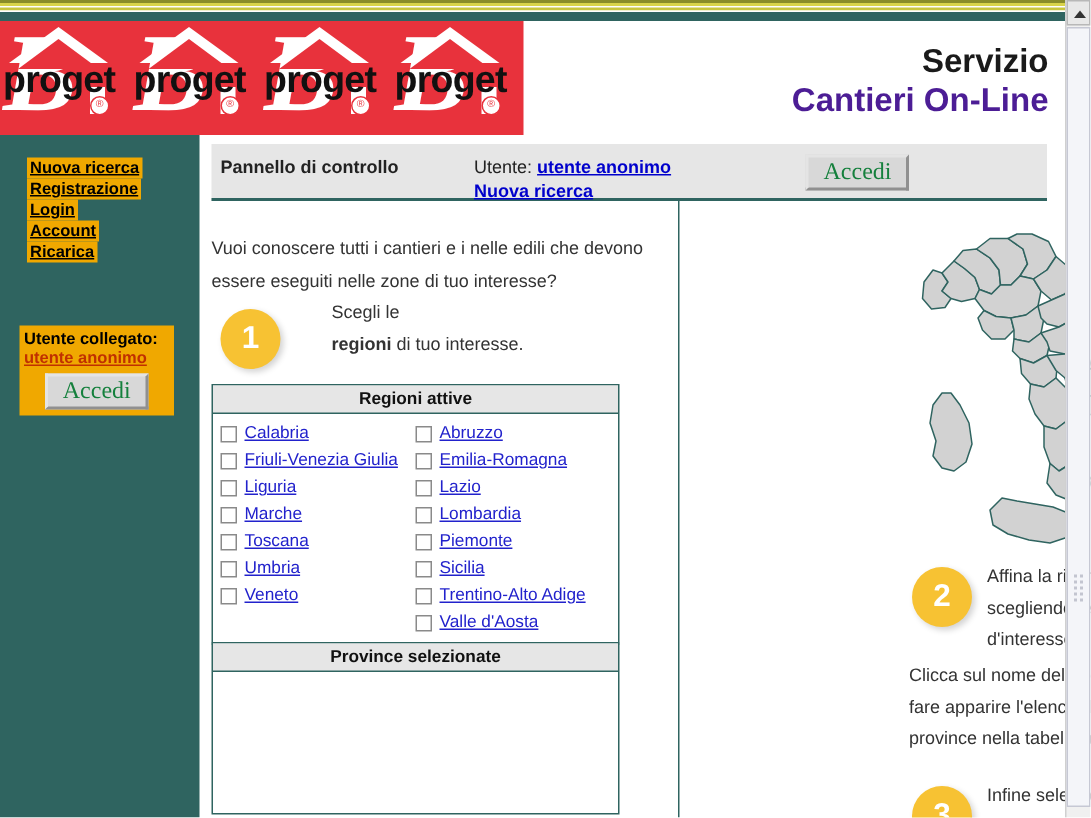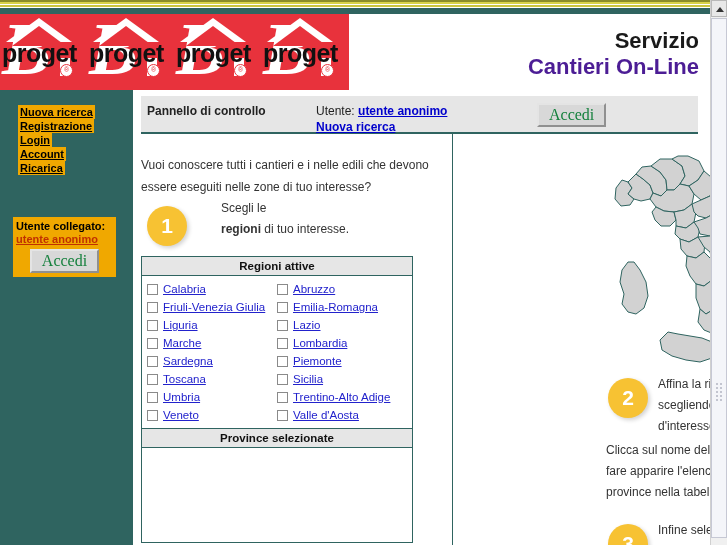--- a/index.html
+++ b/index.html
@@ -255,24 +255,20 @@
                 <span class="cb"></span>
                 <span class="rlink">Friuli-Venezia Giulia</span>
               </div>
             <div class="regitem">
                 <span class="cb"></span>
                 <span class="rlink">Liguria</span>
               </div>
             <div class="regitem">
                 <span class="cb"></span>
                 <span class="rlink">Marche</span>
-              </div>
-            <div class="regitem">
-                <span class="cb"></span>
-                <span class="rlink">Sardegna</span>
               </div>
             <div class="regitem">
                 <span class="cb"></span>
                 <span class="rlink">Toscana</span>
               </div>
             <div class="regitem">
                 <span class="cb"></span>
                 <span class="rlink">Umbria</span>
               </div>
             <div class="regitem">

